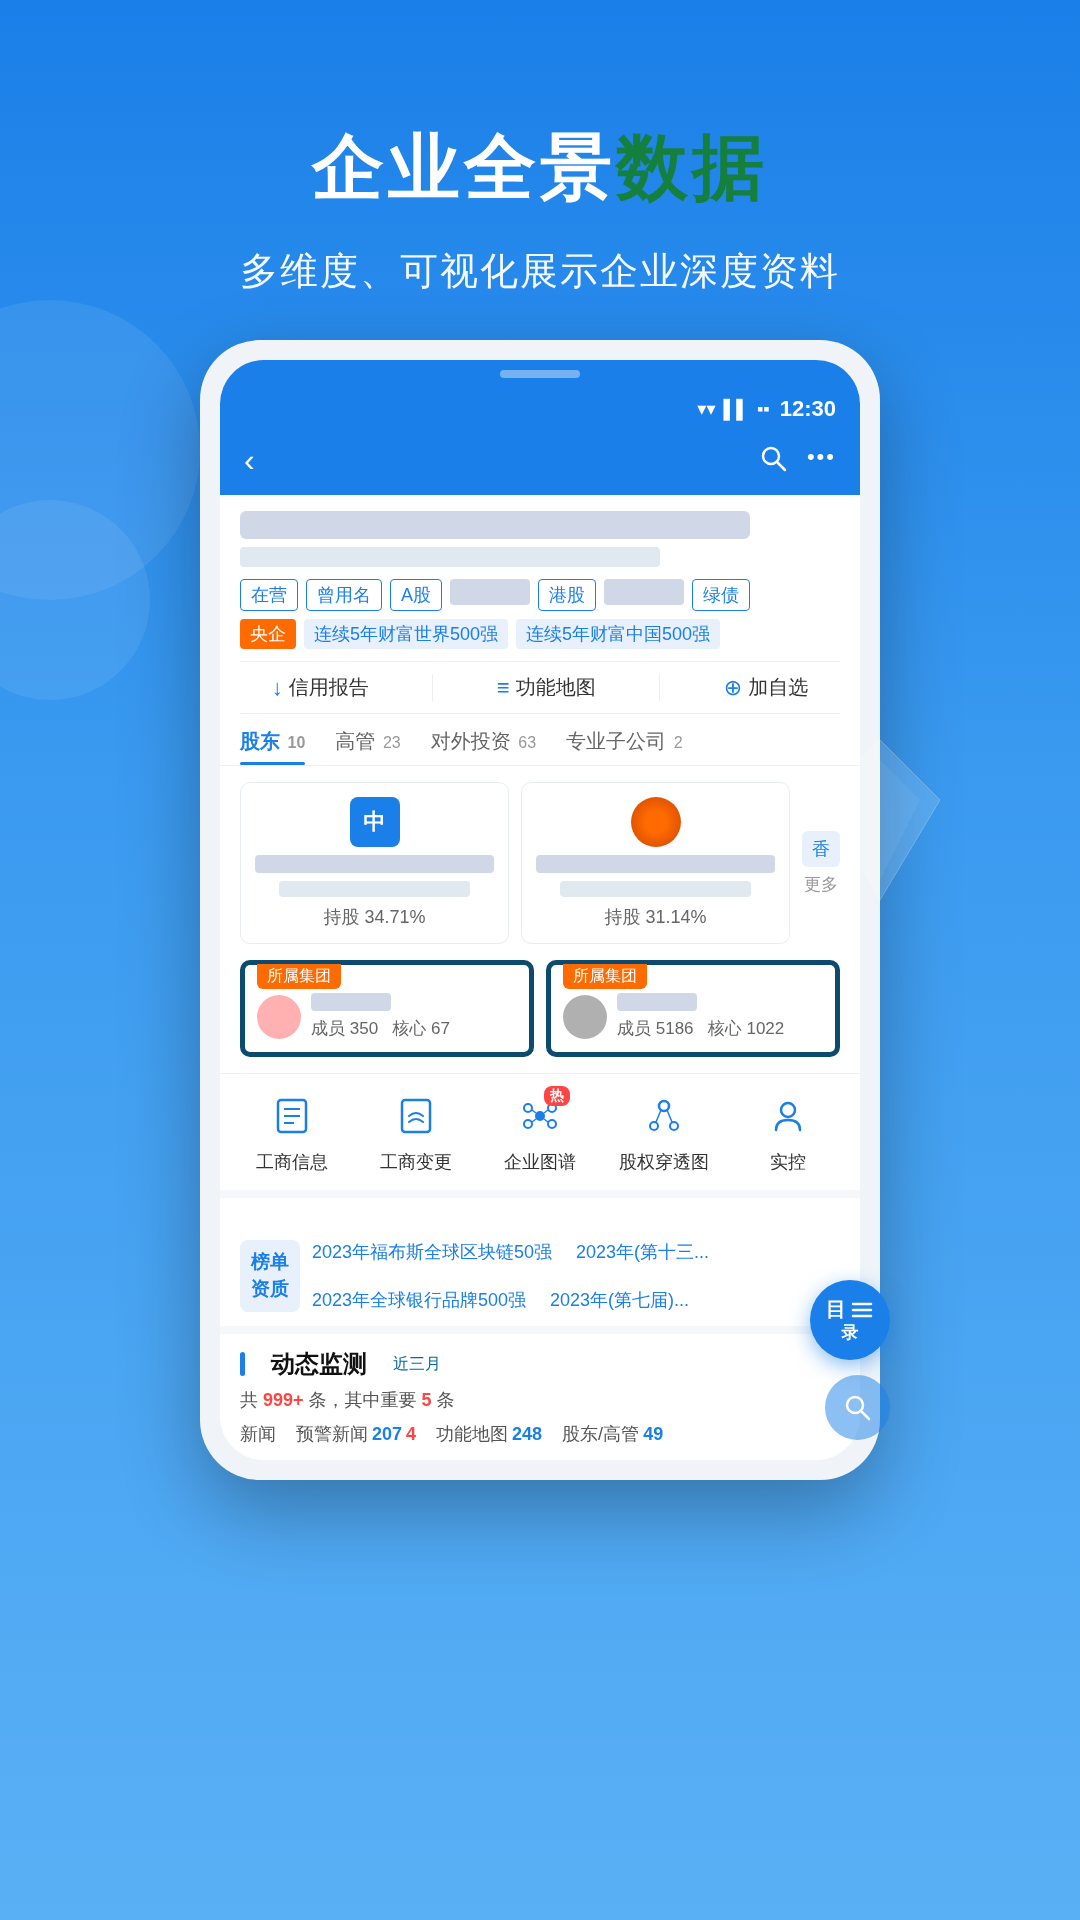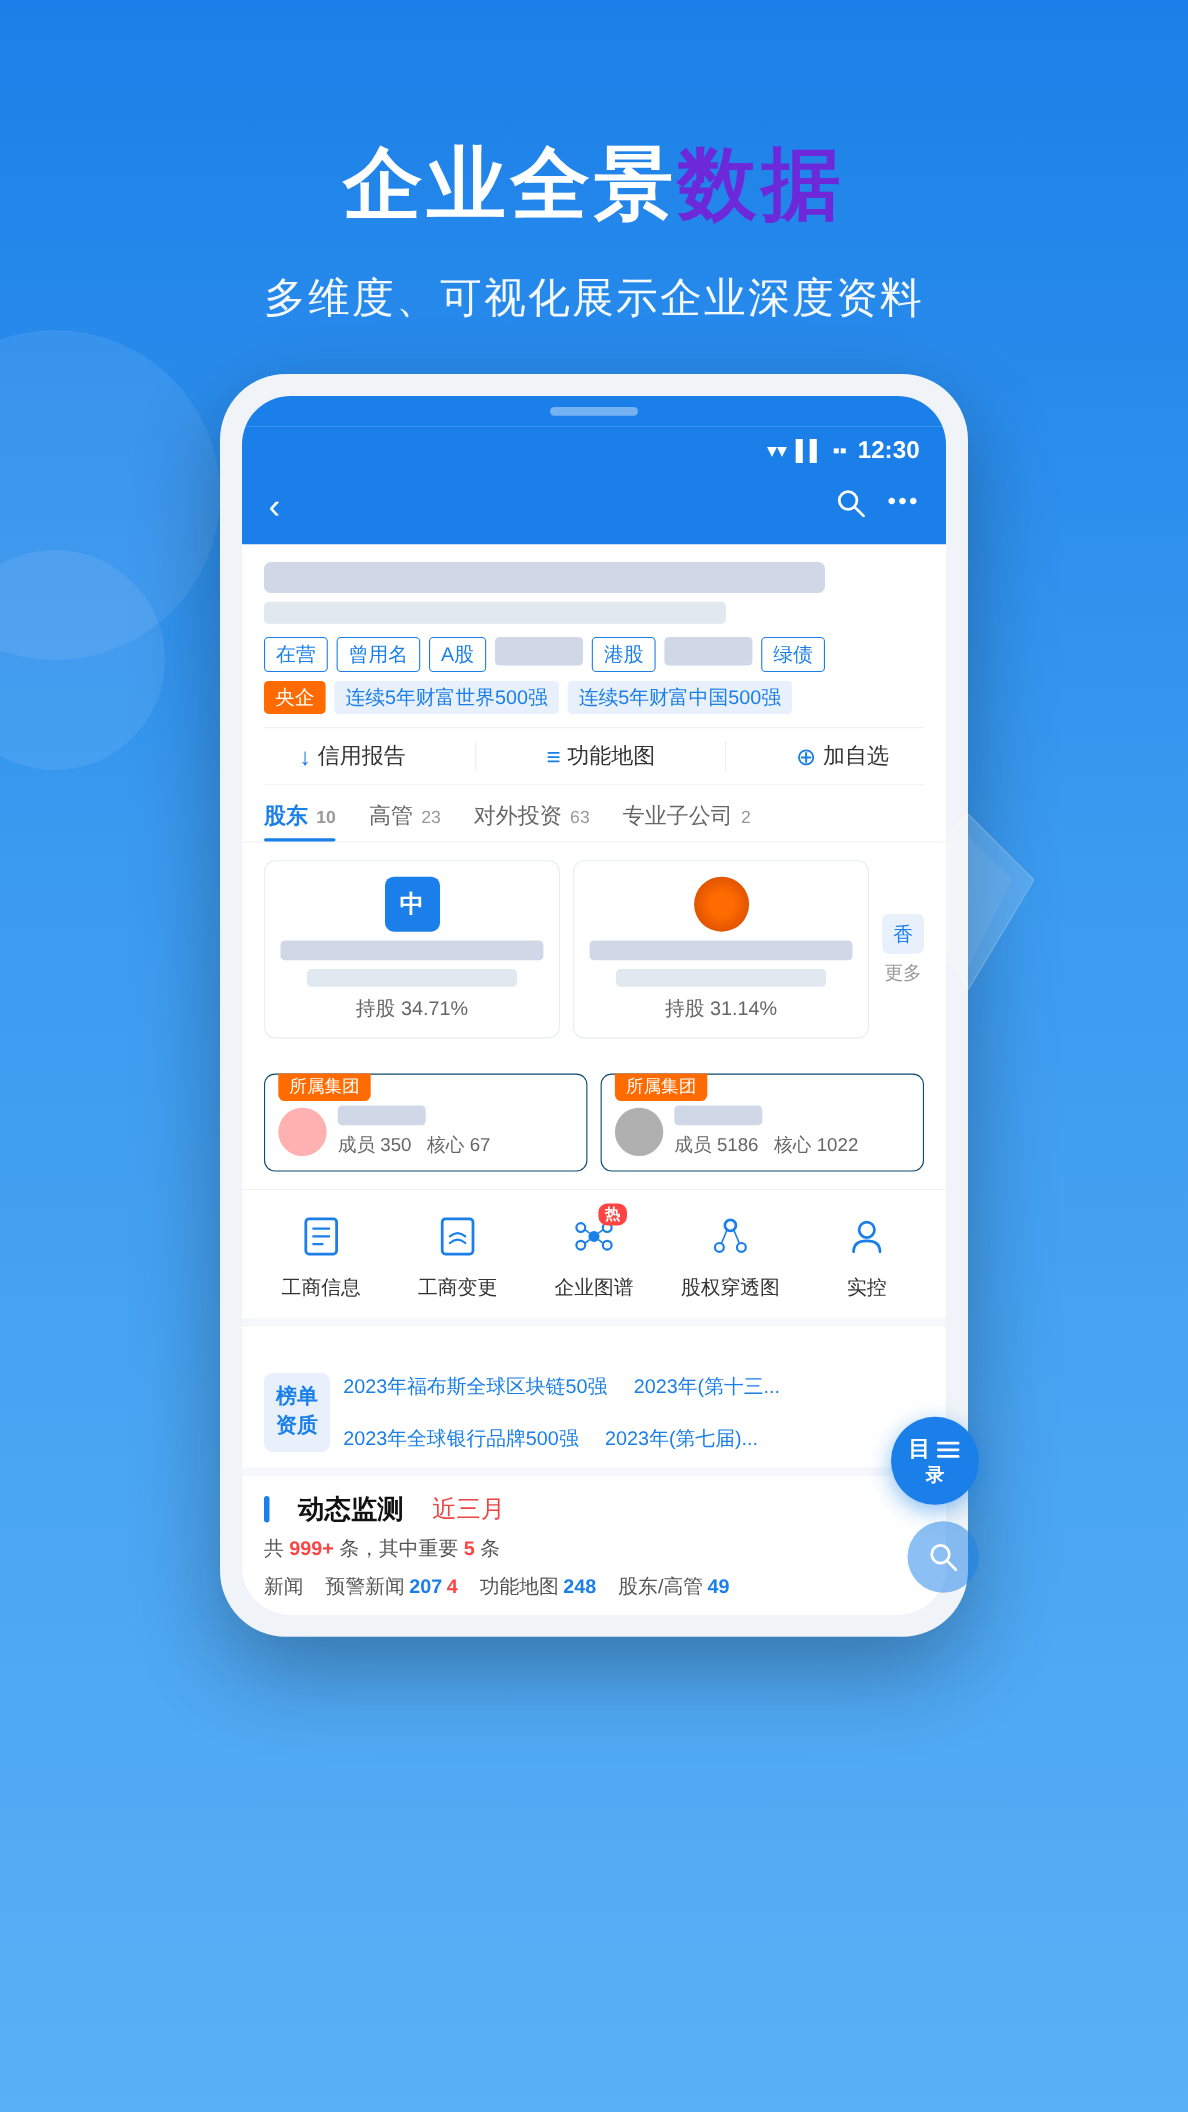--- a/index.html
+++ b/index.html
@@ -30,21 +30,21 @@
       z-index: 2;
     }
     .main-title {
       font-size: 72px;
       font-weight: 800;
       color: white;
       margin-bottom: 30px;
       letter-spacing: 4px;
     }
     .main-title-highlight {
-      color: #6d28d9;
+      color: #15803d;
       text-align: right;
     }
     .sub-title {
       font-size: 38px;
       color: rgba(255,255,255,0.95);
       font-weight: 400;
       letter-spacing: 2px;
     }
 
     
@@ -298,25 +298,24 @@
 
     
     .group-section {
       background: white;
       padding: 0 20px 16px;
       display: flex;
       gap: 12px;
     }
     .group-card {
       flex: 1;
-      border: 1px solid #0c4a6e;
+      border: 5px solid #0c4a6e;
       border-radius: 10px;
       padding: 12px;
       position: relative;
-      margin-top: 16px;
     }
     .group-badge {
       position: absolute;
       top: -1px;
       left: 12px;
       background: #ff6b00;
       color: white;
       font-size: 16px;
       padding: 2px 10px;
       border-radius: 0 0 6px 6px;
@@ -418,22 +417,22 @@
       height: 24px;
       background: #1a7fe8;
       border-radius: 3px;
     }
     .dynamic-title {
       font-size: 24px;
       font-weight: 700;
       color: #111;
     }
     .dynamic-sub {
-      font-size: 22px;
-      color: #ef4444;
+      font-size: 16px;
+      color: #0369a1;
     }
     .dynamic-stats {
       font-size: 18px;
       color: #555;
       margin-bottom: 10px;
     }
     .dynamic-stats span.num {
       color: #ff4444;
       font-weight: 700;
     }

